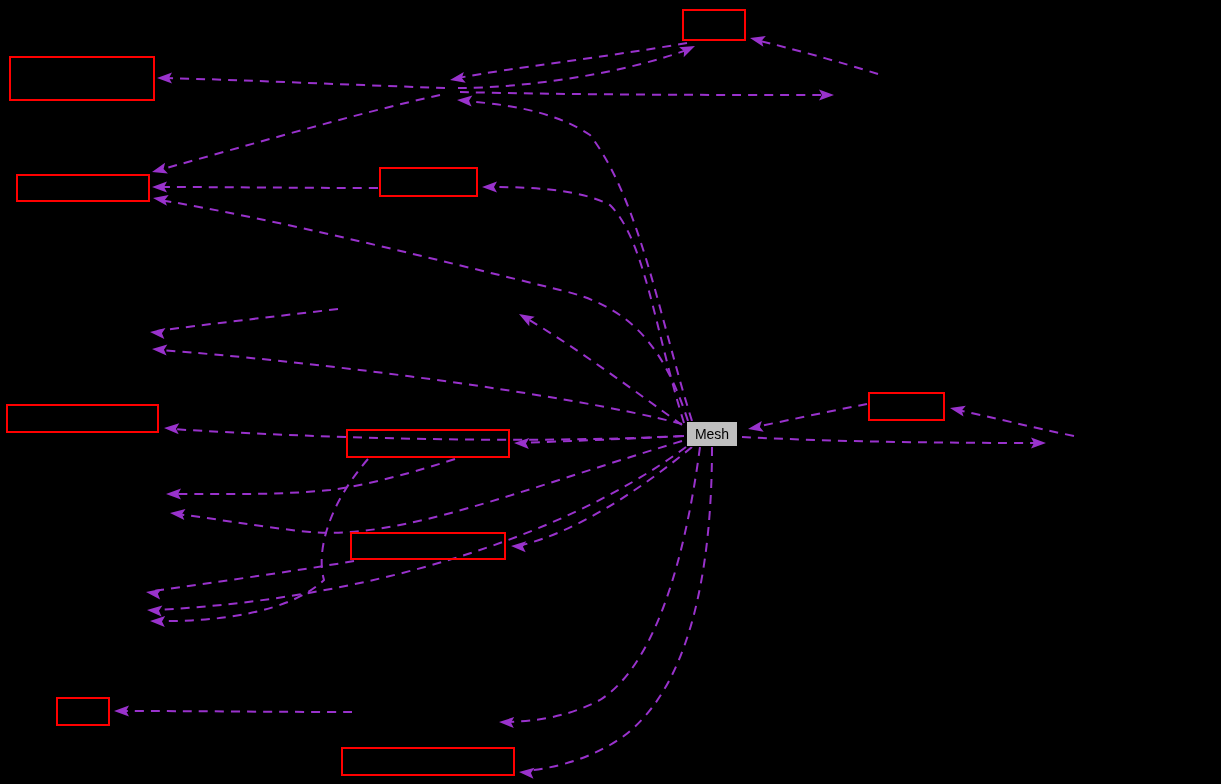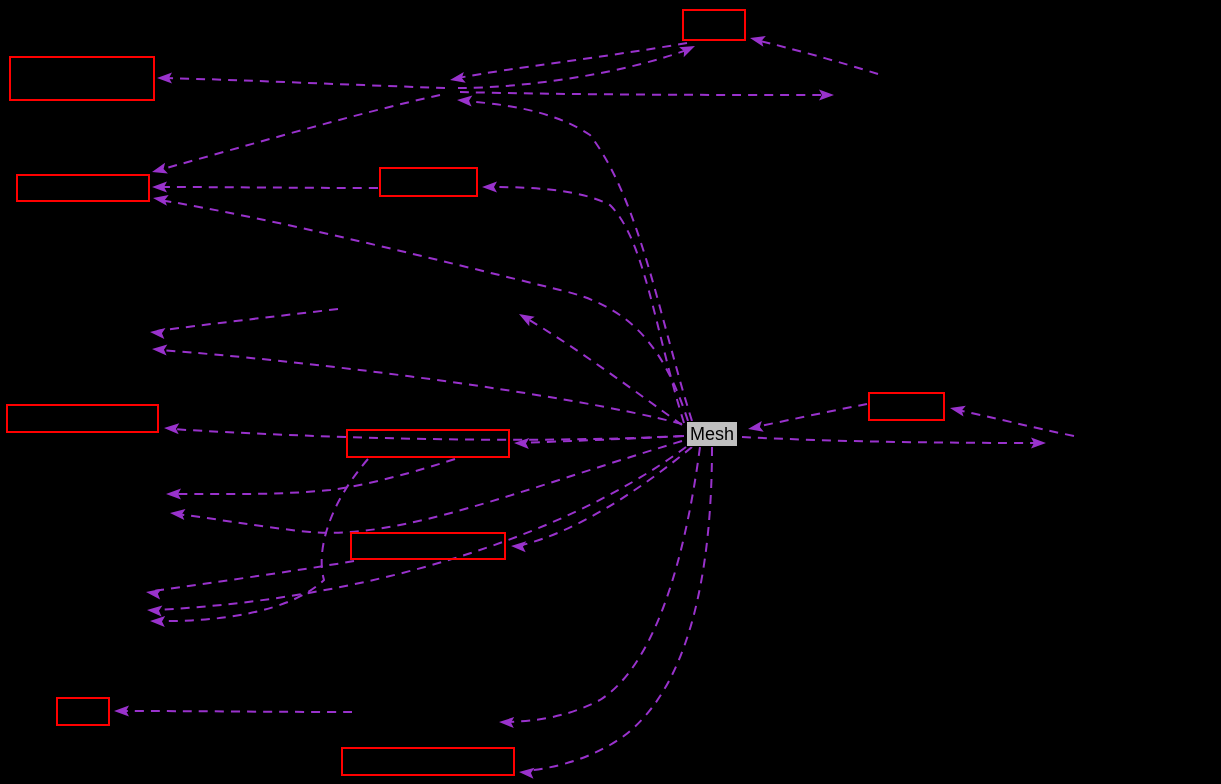--- a/index.html
+++ b/index.html
@@ -27,21 +27,21 @@
     left: 686px;
     top: 421px;
     width: 52px;
     height: 26px;
     background: #bfbfbf;
     border: 1px solid #000;
     box-sizing: border-box;
     display: flex;
     align-items: center;
     justify-content: center;
-    font-size: 18px;
+    font-size: 14px;
     color: #000;
     cursor: pointer;
     user-select: none;
   }
 </style>
 </head>
 <body>
 
 <div id="stage">
   <svg id="graph-svg" width="1221" height="784" viewBox="0 0 1221 784">

